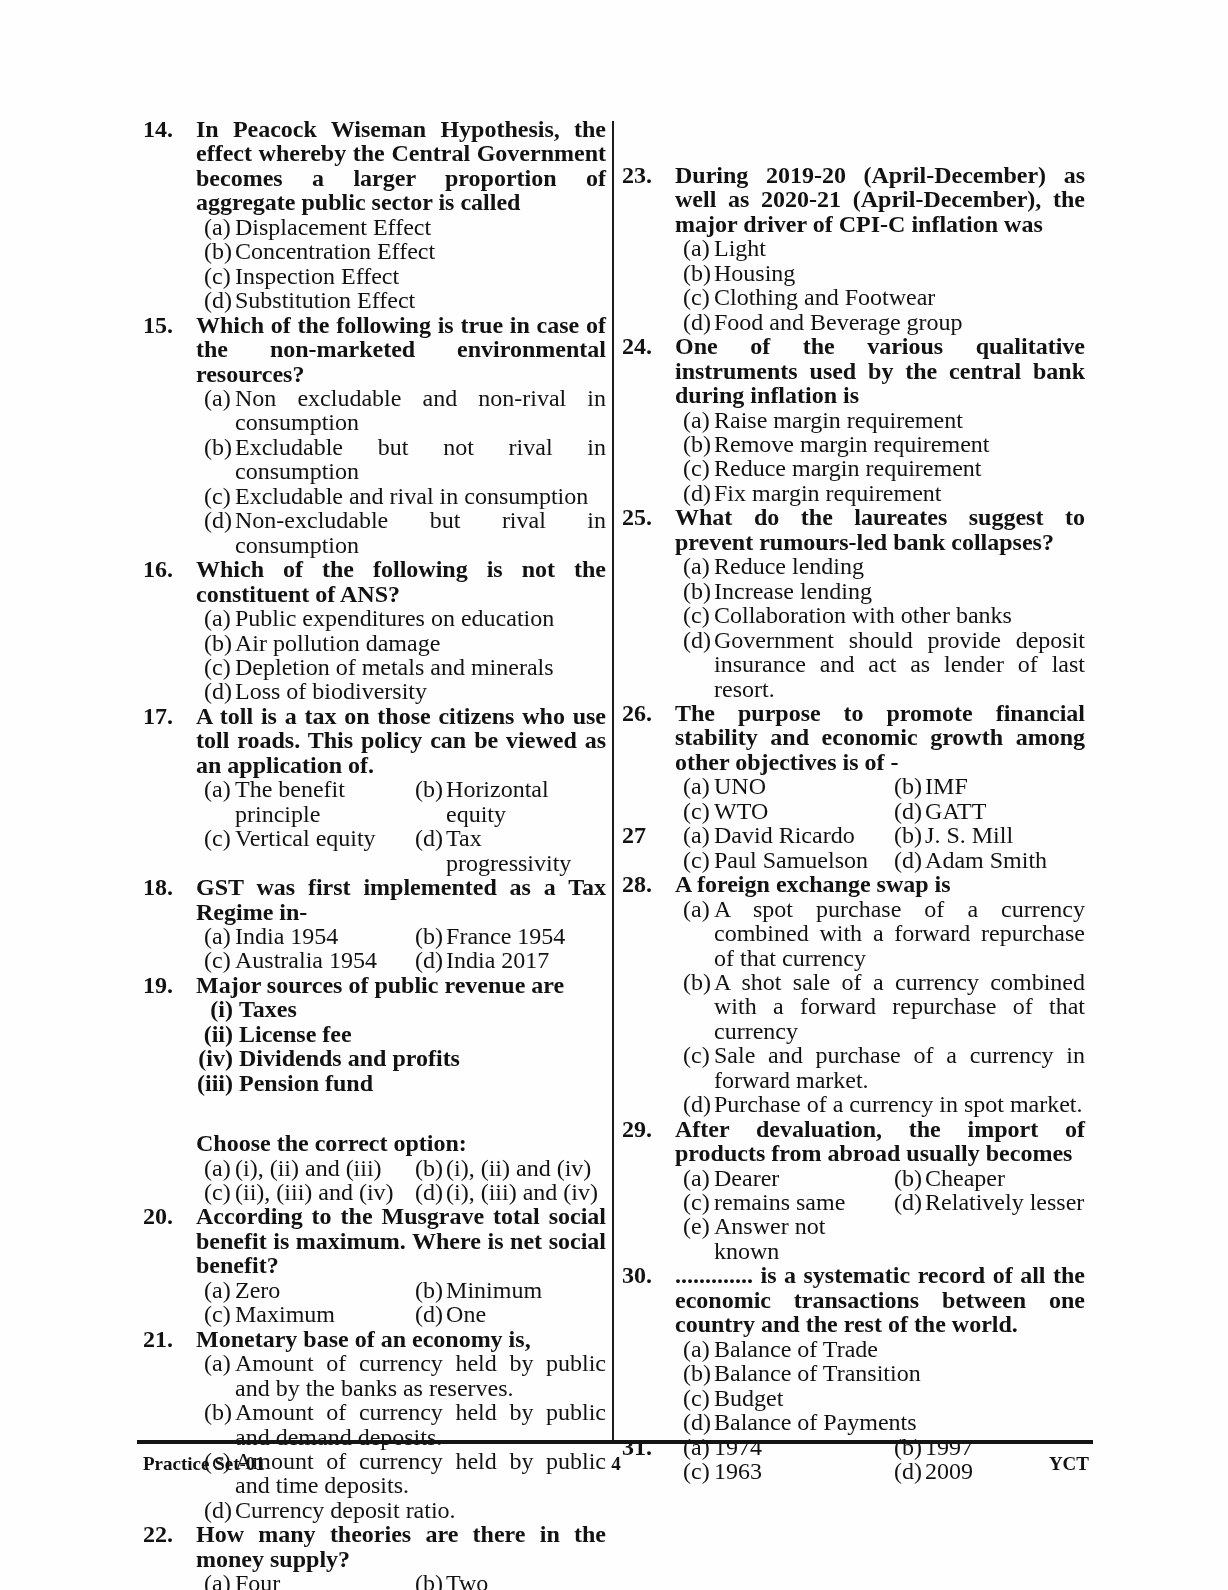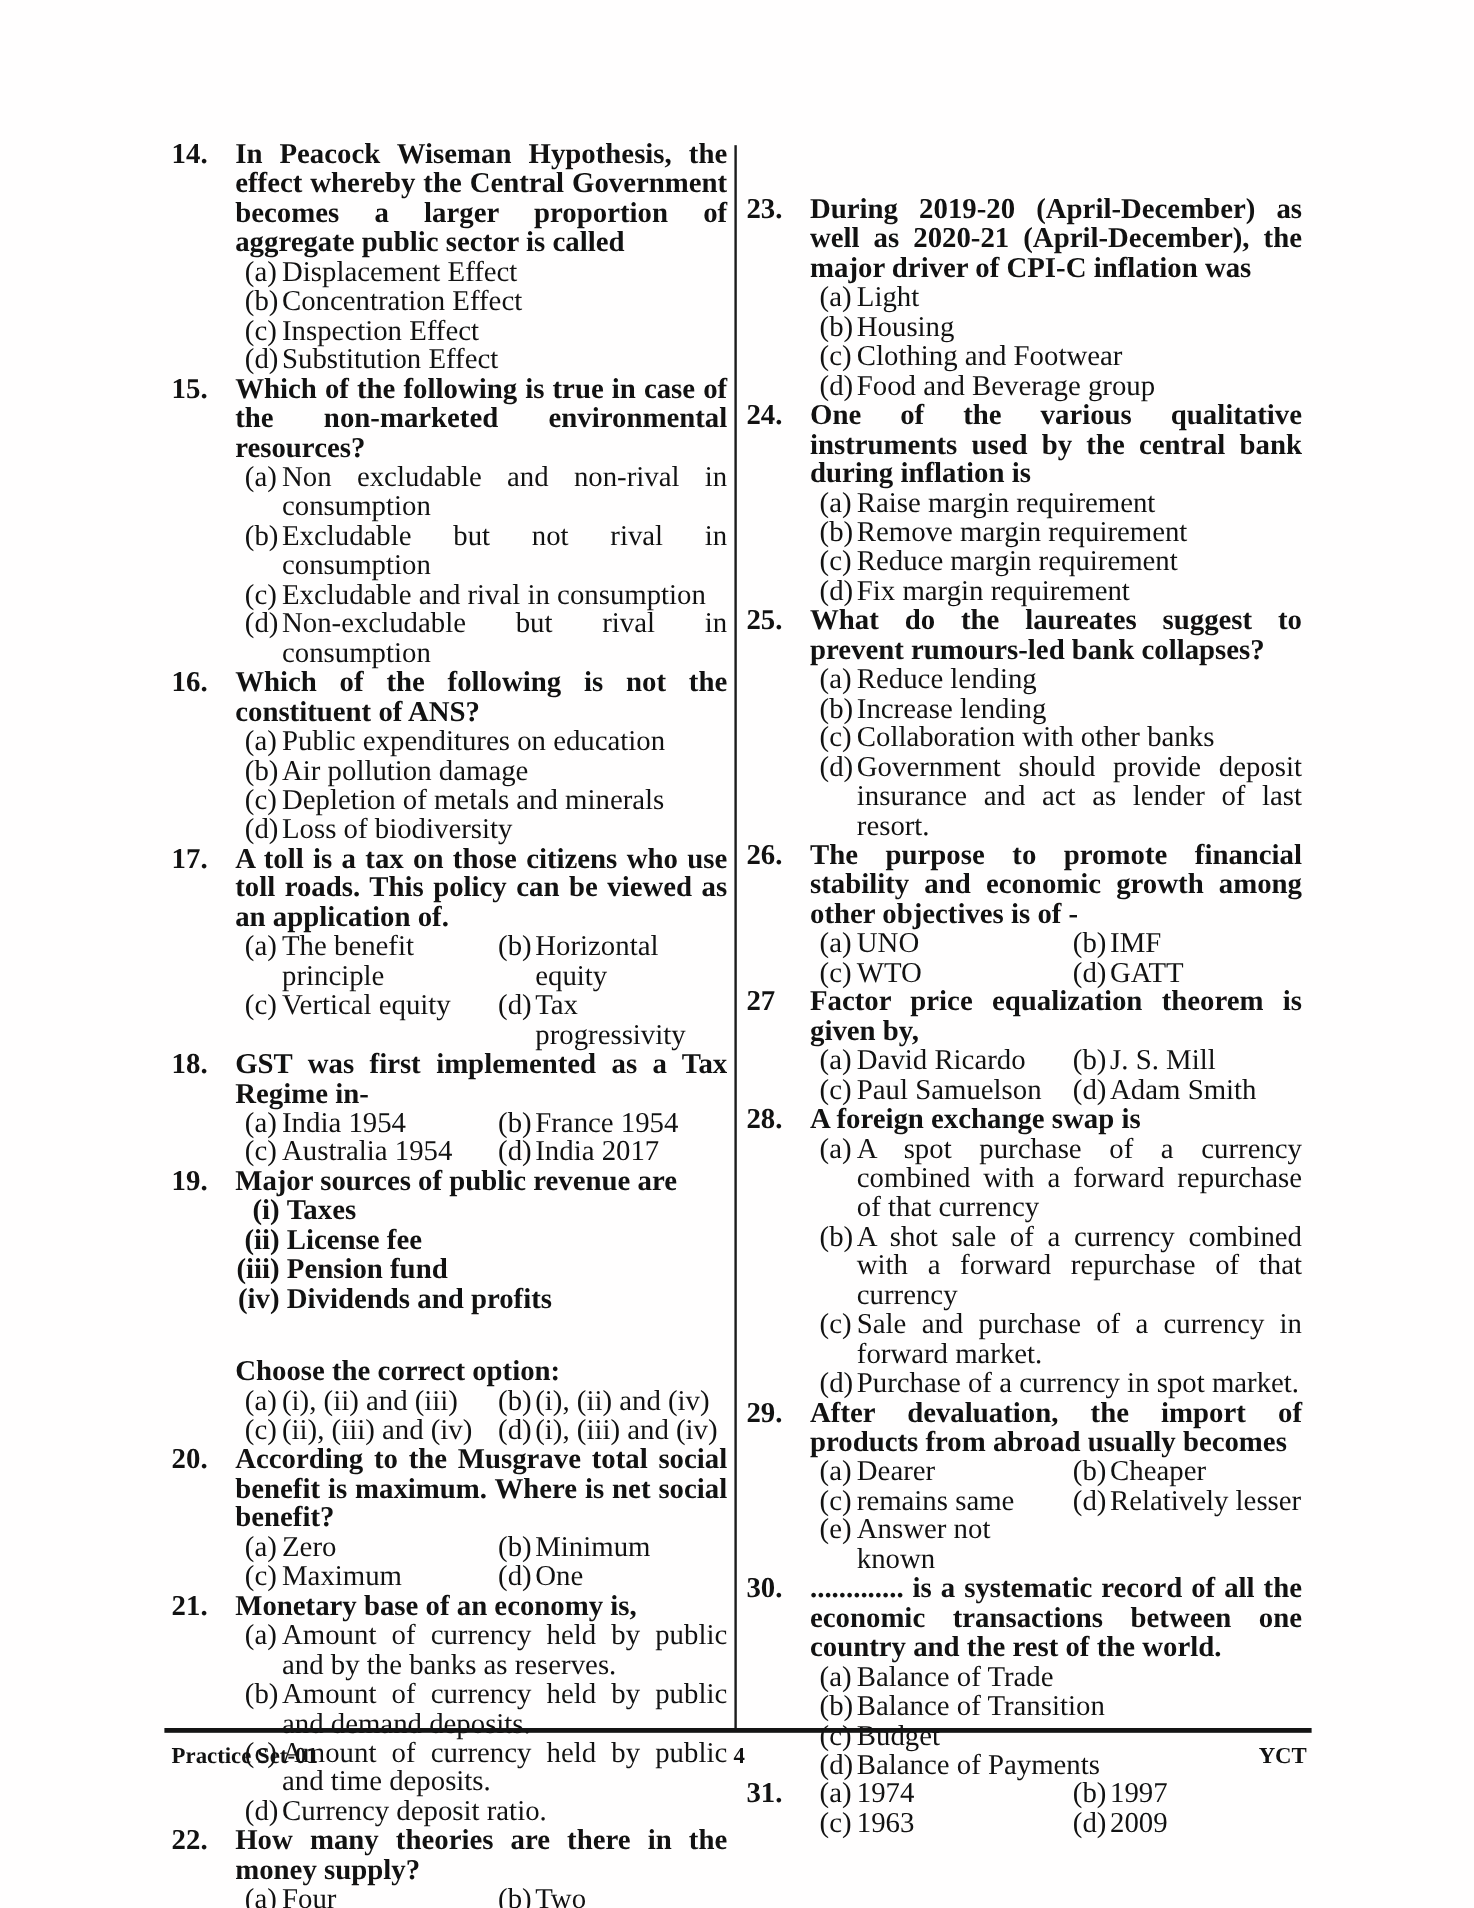--- a/index.html
+++ b/index.html
@@ -173,26 +173,26 @@
           <div class="stem">Major sources of public revenue are</div>
           <div class="sub-item">
             <span class="sub-label">(i)</span>
             <span class="sub-text">Taxes</span>
           </div>
           <div class="sub-item">
             <span class="sub-label">(ii)</span>
             <span class="sub-text">License fee</span>
           </div>
           <div class="sub-item">
+            <span class="sub-label">(iv)</span>
+            <span class="sub-text">Dividends and profits</span>
+          </div>
+          <div class="sub-item">
             <span class="sub-label">(iii)</span>
             <span class="sub-text">Pension fund</span>
-          </div>
-          <div class="sub-item">
-            <span class="sub-label">(iv)</span>
-            <span class="sub-text">Dividends and profits</span>
           </div>
           <div class="note">Choose the correct option:</div>
           <div class="opt-grid">
             <div class="opt">
               <span class="opt-label">(a)</span>
               <span class="opt-text">(i), (ii) and (iii)</span>
             </div>
             <div class="opt">
               <span class="opt-label">(b)</span>
               <span class="opt-text">(i), (ii) and (iv)</span>
@@ -367,21 +367,20 @@
             <div class="opt">
               <span class="opt-label">(d)</span>
               <span class="opt-text">GATT</span>
             </div>
           </div>
         </div>
       </div>
       <div class="question">
         <div class="qnum">27</div>
         <div class="qbody">
-          <div class="stem">Factor price equalization theorem is given by,</div>
           <div class="opt-grid">
             <div class="opt">
               <span class="opt-label">(a)</span>
               <span class="opt-text">David Ricardo</span>
             </div>
             <div class="opt">
               <span class="opt-label">(b)</span>
               <span class="opt-text">J. S. Mill</span>
             </div>
             <div class="opt">

